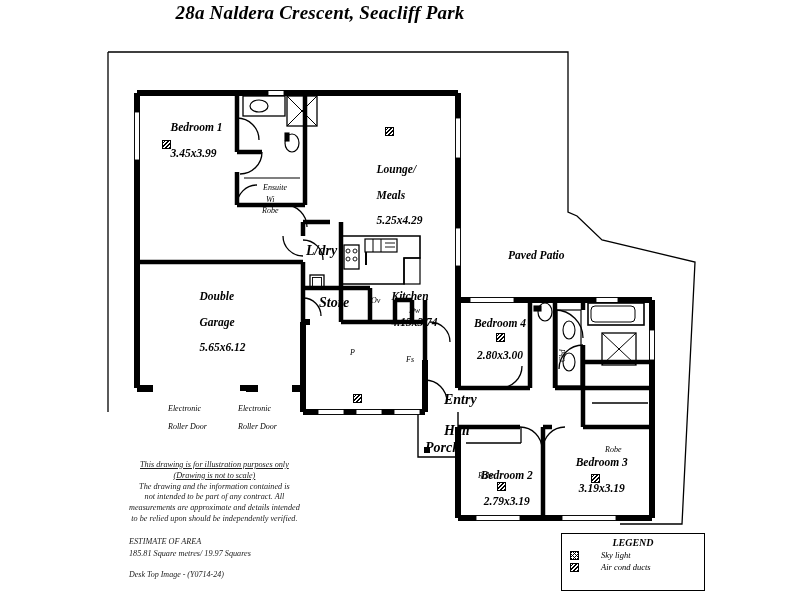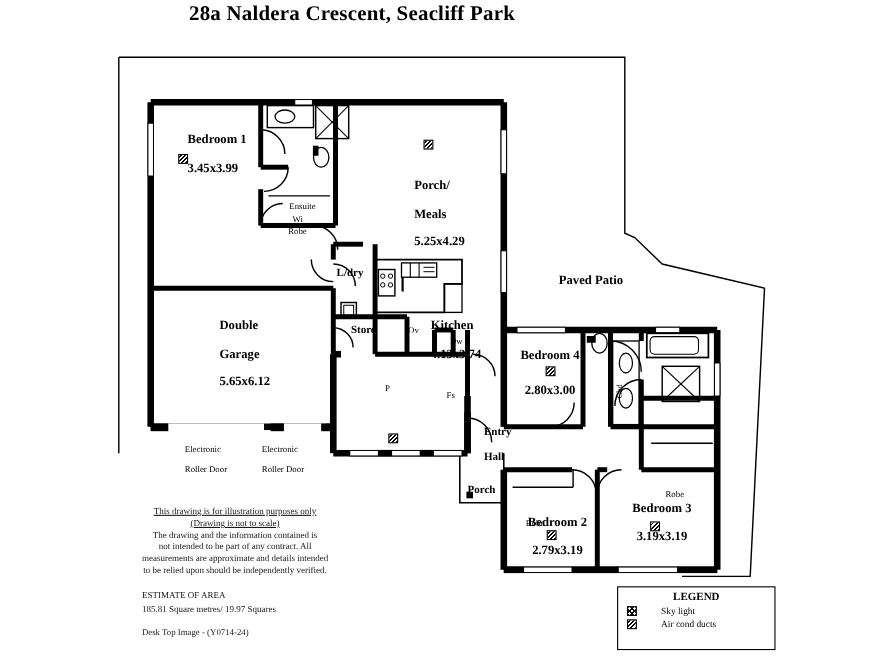--- a/index.html
+++ b/index.html
@@ -5,21 +5,21 @@
   * { box-sizing: border-box; }
   html, body { margin:0; padding:0; }
   body {
     width:800px; height:600px;
     background:#ffffff;
     font-family:"Liberation Serif", serif;
     color:#000;
     overflow:hidden;
     position:relative;
   }
-  #page { position:relative; width:728px; height:600px; }
+  #page { position:relative; width:728px; height:600px;font-style:italic; }
 
   
   .title {
     position:absolute; left:0; top:2px; width:800px;
     text-align:center;
     font-size:19px; font-weight:700;
     font-family:"Liberation Serif", serif;
     letter-spacing:0.2px;
   }
   .title .t-inner { display:inline-block; transform:translateX(-80px); }
@@ -29,21 +29,21 @@
 
   
   .lbl {
     position:absolute;
     font-family:"Liberation Serif", serif;
     color:#000;
     line-height:1.12;
     white-space:pre;
   }
   .lbl.room  { font-weight:700; font-size:11.5px; }
-  .lbl.sm    { font-weight:700; font-size:10px; }
+  .lbl.sm    { font-weight:700; font-size:14px; }
   .lbl.tiny  { font-weight:400; font-size:8px;margin-top:44px; }
   .lbl.tiny2 { font-weight:400; font-size:7.5px; }
   .lbl.ctr   { text-align:center; }
 
   
   .notes {
     position:absolute;
     font-family:"Liberation Serif", serif;
     font-size:8.2px;
     line-height:1.32;
@@ -345,21 +345,21 @@
     <span>Bedroom 1</span><br>
     <span>3.45x3.99</span>
   </div>
   <div class="mk duct" style="left:162px; top:140px;"></div>
 
   <div class="lbl tiny" style="left:263px; top:140px;">Ensuite</div>
   <div class="lbl tiny" style="left:266px; top:152px;">Wi</div>
   <div class="lbl tiny" style="left:262px; top:163px;">Robe</div>
 
   <div class="lbl room" style="left:365px; top:150px;">
-    <span>Porch/</span><br>
+    <span>Lounge/</span><br>
     <span>Meals</span><br>
     <span>5.25x4.29</span>
   </div>
   <div class="mk duct" style="left:385px; top:127px;"></div>
 
   <div class="lbl room" style="left:188px; top:277px;">
     <span>Double</span><br>
     <span>Garage</span><br>
     <span>5.65x6.12</span>
   </div>

